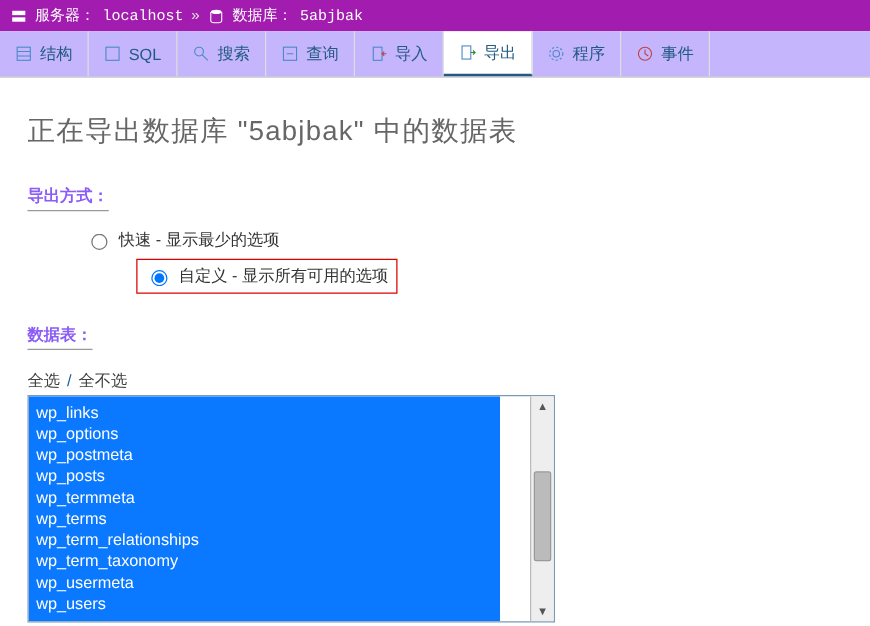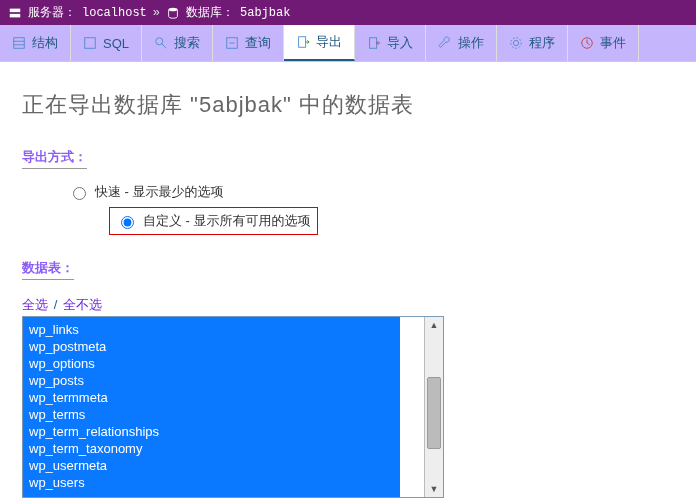--- a/index.html
+++ b/index.html
@@ -4,21 +4,21 @@
 <style>
   body {
     margin: 0;
     font-family: Arial, sans-serif;
     font-size: 13px;
     background: #fff;
     color: #333;
     width: 696px;
   }
   .breadcrumb {
-    background: #701a75;
+    background: #a21caf;
     color: #fff;
     padding: 4px 8px;
     font-family: "Courier New", monospace;
     font-size: 12px;
     display: flex;
     align-items: center;
     gap: 6px;
   }
   .breadcrumb .arrow { color: #ddd; }
   .breadcrumb svg { flex-shrink: 0; }
@@ -74,21 +74,21 @@
   }
   .radio-row.highlight {
     border: 1px solid #d00;
     margin-left: 47px;
   }
   .links {
     margin-top: 6px;
     margin-bottom: 2px;
   }
   .links a {
-    color: #6d28d9;
+    color: #404040;
     text-decoration: none;
     cursor: pointer;
   }
   .links .sep { color: #1a5e9a; margin: 0 2px; }
   .table-box {
     display: flex;
     border: 1px solid #7a9ab5;
     width: 420px;
     height: 180px;
     overflow: hidden;
@@ -178,39 +178,33 @@
       </svg>
     <span>搜索</span>
   </div>
   <div class="tab">
     <svg class="ico" viewBox="0 0 16 16">
         <rect x="2" y="2" width="12" height="12" fill="none" stroke="#4b89c8"></rect>
         <line x1="5" y1="8" x2="11" y2="8" stroke="#4b89c8"></line>
       </svg>
     <span>查询</span>
   </div>
+  <div class="tab">
+    <svg class="ico" viewBox="0 0 16 16">
+        <rect x="3" y="2" width="8" height="12" fill="none" stroke="#4b89c8"></rect>
+        <path d="M15 8 l-4 0 M13 6 l-2 2 l2 2" fill="none" stroke="#c04040"></path>
+      </svg>
+    <span>导入</span>
+  </div>
   <div class="tab active">
     <svg class="ico" viewBox="0 0 16 16">
         <rect x="3" y="2" width="8" height="12" fill="none" stroke="#4b89c8"></rect>
         <path d="M11 8 l4 0 M13 6 l2 2 l-2 2" fill="none" stroke="#2a8a2a"></path>
       </svg>
     <span>导出</span>
-  </div>
-  <div class="tab">
-    <svg class="ico" viewBox="0 0 16 16">
-        <rect x="3" y="2" width="8" height="12" fill="none" stroke="#4b89c8"></rect>
-        <path d="M15 8 l-4 0 M13 6 l-2 2 l2 2" fill="none" stroke="#c04040"></path>
-      </svg>
-    <span>导入</span>
-  </div>
-  <div class="tab">
-    <svg class="ico" viewBox="0 0 16 16">
-        <path d="M3 13 l6 -6 a3 3 0 1 0 -2 -2 l-6 6 z" fill="none" stroke="#4b89c8"></path>
-      </svg>
-    <span>操作</span>
   </div>
   <div class="tab">
     <svg class="ico" viewBox="0 0 16 16">
         <circle cx="8" cy="8" r="3" fill="none" stroke="#4b89c8"></circle>
         <circle cx="8" cy="8" r="6" fill="none" stroke="#4b89c8" stroke-dasharray="2 2"></circle>
       </svg>
     <span>程序</span>
   </div>
   <div class="tab">
     <svg class="ico" viewBox="0 0 16 16">
@@ -239,22 +233,22 @@
   <div class="section-label">数据表：</div>
   <div class="links">
     <a>全选</a>
     <span class="sep">/</span>
     <a>全不选</a>
   </div>
 
   <div class="table-box">
     <div class="table-list" id="table-list">
         <div>wp_links</div>
+        <div>wp_options</div>
         <div>wp_postmeta</div>
-        <div>wp_options</div>
         <div>wp_posts</div>
         <div>wp_termmeta</div>
         <div>wp_terms</div>
         <div>wp_term_relationships</div>
         <div>wp_term_taxonomy</div>
         <div>wp_usermeta</div>
         <div>wp_users</div>
       </div>
     <div class="scroll-col">
       <div class="scroll-arrow up">▲</div>

